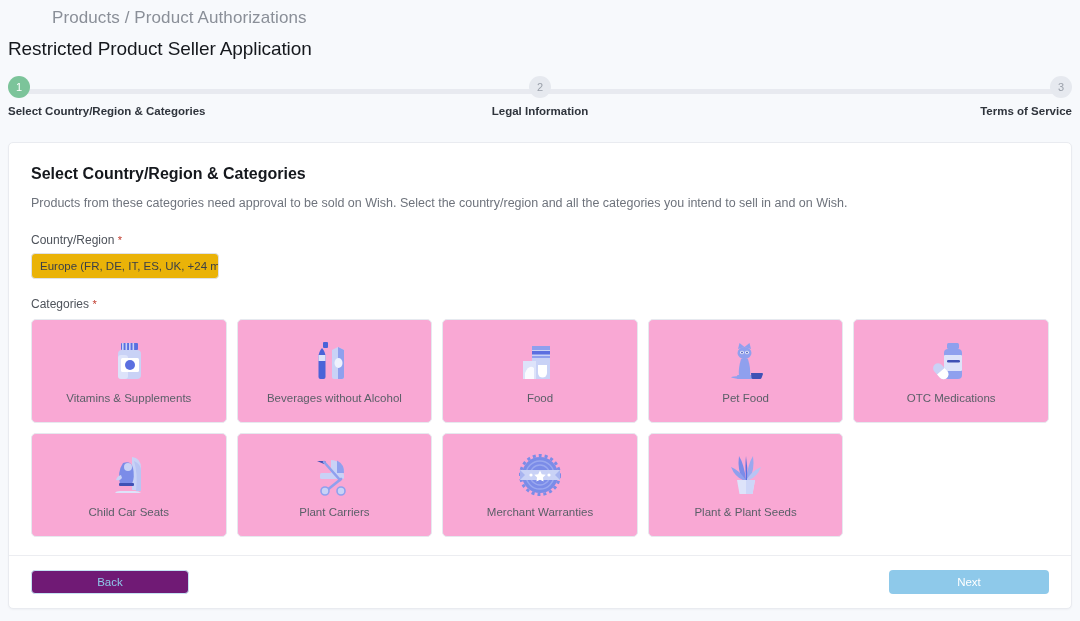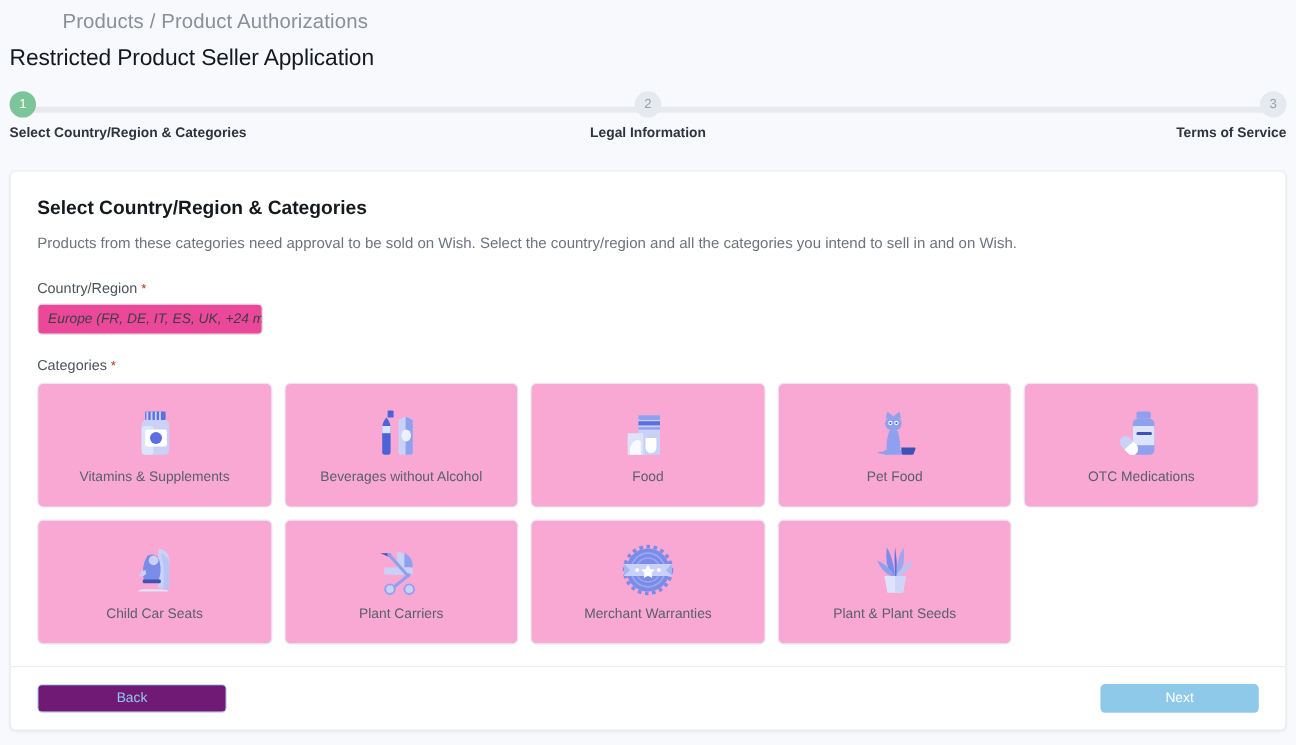--- a/index.html
+++ b/index.html
@@ -124,31 +124,30 @@
   }
   .req {
     color: #c0392b;
     font-size: 11px;
   }
   .select-box {
     width: 188px;
     height: 26px;
     border: 1px solid #dfe2e8;
     border-radius: 4px;
-    background: #ec4899;
+    background: #eab308;
     font-size: 11.5px;
     color: #3a3f47;
     display: flex;
     align-items: center;
     padding: 0 8px;
     box-sizing: border-box;
     overflow: hidden;
     white-space: nowrap;
     margin-bottom: 18px;
-    font-style: italic;
   }
   .cat-label {
     font-size: 12px;
     color: #4e535b;
     margin-bottom: 8px;
   }
   
   .cat-grid {
     display: grid;
     grid-template-columns: repeat(5, 1fr);
@@ -200,21 +199,21 @@
     background: #701a75;
     color: #8ec9ea;
     font-size: 11.5px;
     display: flex;
     align-items: center;
     justify-content: center;
     cursor: pointer;
     box-sizing: border-box;
   }
   .btn-next {
-    width: 132px;
+    width: 160px;
     height: 24px;
     border: none;
     border-radius: 4px;
     background: #8ec9ea;
     color: #ffffff;
     font-size: 11.5px;
     display: flex;
     align-items: center;
     justify-content: center;
     cursor: pointer;

